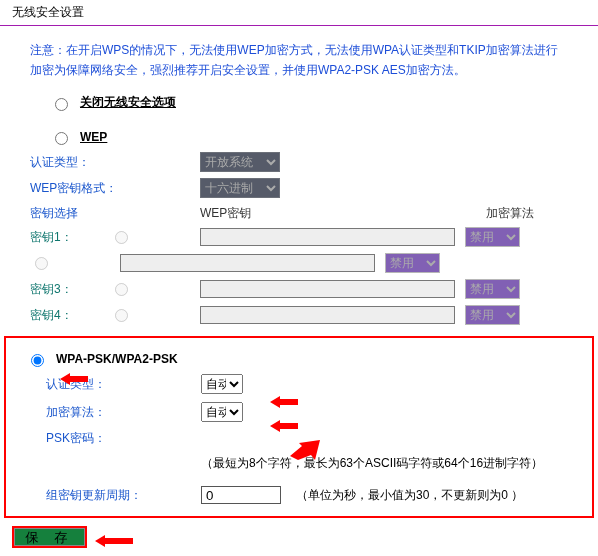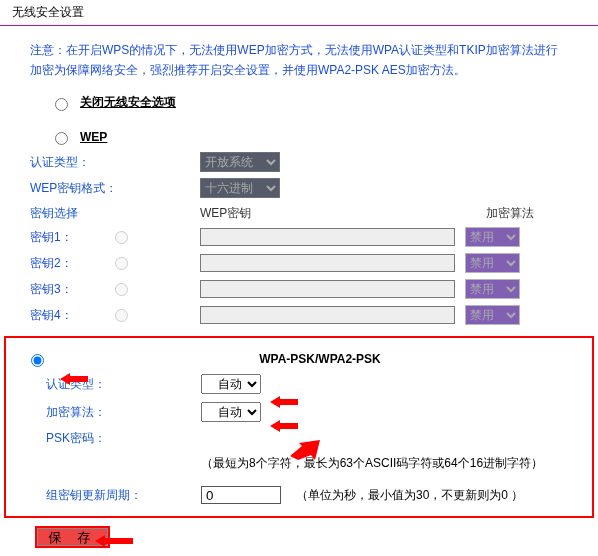--- a/index.html
+++ b/index.html
@@ -60,21 +60,21 @@
     padding: 4px 0 2px 0;
   }
   .key-header .col1 { width: 170px; color: #1a56cc; }
   .key-header .col2 { width: 260px; text-align: left; color: #333; }
   .key-header .col3 { width: 100px; text-align: center; color: #333; }
   .key-row {
     display: flex;
     align-items: center;
     padding: 3px 0;
   }
-  .key-row .k-label { width: 80px; color: #1d4ed8; }
+  .key-row .k-label { width: 80px; color: #0f766e; }
   .key-row .k-radio { width: 90px; }
   .key-row input[type=text] {
     width: 255px;
     height: 18px;
     border: 1px solid #777;
     background: #fff;
     padding: 0 2px;
     margin-right: 10px;
   }
   .key-row input[type=text]:disabled { background: #eee; }
@@ -88,21 +88,21 @@
   }
   .wpa-row {
     display: flex;
     align-items: center;
     padding: 4px 0;
   }
   .wpa-row .w-label {
     width: 155px;
     color: #1a56cc;
   }
-  .wpa-row select { width: 60px; padding-left: 12px; }
+  .wpa-row select { width: 42px; }
   .psk-input {
     width: 330px;
     height: 18px;
     border: 1px solid #555;
     color: #cc0000;
     padding: 0 4px;
     font-weight: bold;
     text-decoration: line-through;
     text-decoration-color: red;
   }
@@ -116,27 +116,26 @@
     border: 1px solid #555;
     padding: 0 4px;
   }
   .save-btn {
     position: absolute;
     left: 12px;
     bottom: 8px;
     width: 75px;
     height: 22px;
     border: 2px solid red;
-    background: #ef4444;
+    background: #15803d;
     outline: 1px solid #888;
     outline-offset: -3px;
     letter-spacing: 6px;
     text-align: center;
     cursor: pointer;
-    margin-left: 23px;
   }
   
   .arrow {
     position: absolute;
     pointer-events: none;
   }
   .arrow svg { display: block; }
 </style>
 </head>
 <body>
@@ -181,41 +180,40 @@
     <span class="col3">加密算法</span>
   </div>
 
   <div class="key-row">
     <span class="k-label">密钥1：</span>
     <span class="k-radio"><input type="radio" name="wk" disabled="" style=""></span>
     <input type="text" disabled="" style="">
     <select class="k-select" disabled=""><option>禁用</option></select>
   </div>
   <div class="key-row">
-    <span class="k-label">密钥2：</span>
     <span class="k-radio"><input type="radio" name="wk" disabled="" style=""></span>
     <input type="text" disabled="" style="">
     <select class="k-select" disabled=""><option>禁用</option></select>
   </div>
   <div class="key-row">
     <span class="k-label">密钥3：</span>
     <span class="k-radio"><input type="radio" name="wk" disabled="" style=""></span>
     <input type="text" disabled="" style="">
     <select class="k-select" disabled=""><option>禁用</option></select>
   </div>
   <div class="key-row">
     <span class="k-label">密钥4：</span>
     <span class="k-radio"><input type="radio" name="wk" disabled="" style=""></span>
     <input type="text" disabled="" style="">
     <select class="k-select" disabled=""><option>禁用</option></select>
   </div>
 </div>
 
 <div class="highlight-box">
-  <div class="opt-row" style="margin-left:-30px; padding-left:40px; position:relative;justify-content:center;">
+  <div class="opt-row" style="margin-left:-30px; padding-left:40px; position:relative;">
     <input type="radio" name="sec" checked="" style="position: absolute; left: 10px;">
     <span class="opt-label">WPA-PSK/WPA2-PSK</span>
   </div>
 
   <div class="wpa-row">
     <span class="w-label">认证类型：</span>
     <select><option>自动</option></select>
   </div>
   <div class="wpa-row">
     <span class="w-label">加密算法：</span>

